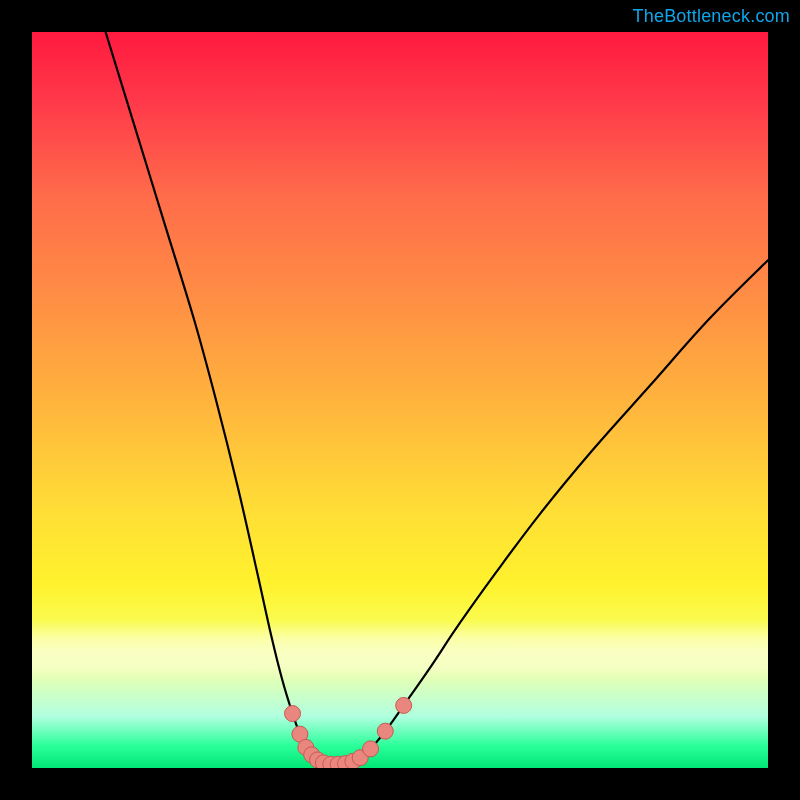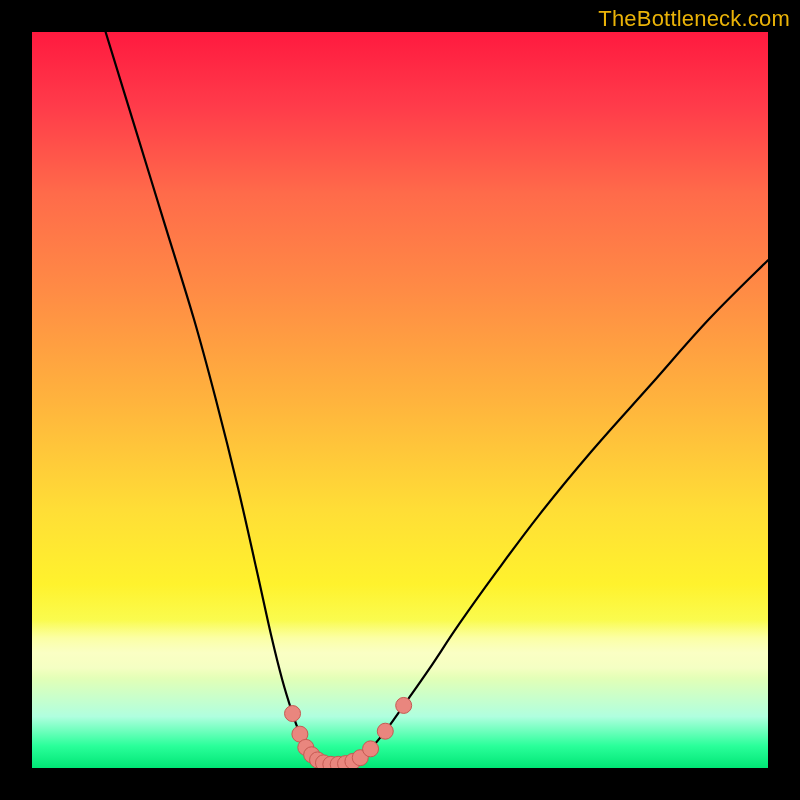--- a/index.html
+++ b/index.html
@@ -59,22 +59,22 @@
     left: 32px;
     top: 32px;
     width: 736px;
     height: 736px;
     pointer-events: none;
   }
   .watermark {
     position: absolute;
     top: 6px;
     right: 10px;
-    color: #eab308;
-    font-size: 22px;
+    color: #0ea5e9;
+    font-size: 18px;
     font-weight: 500;
     letter-spacing: 0.2px;
     user-select: none;
   }
 </style>
 </head>
 <body>
 
 <div class="frame">
   <div class="plot"></div>

